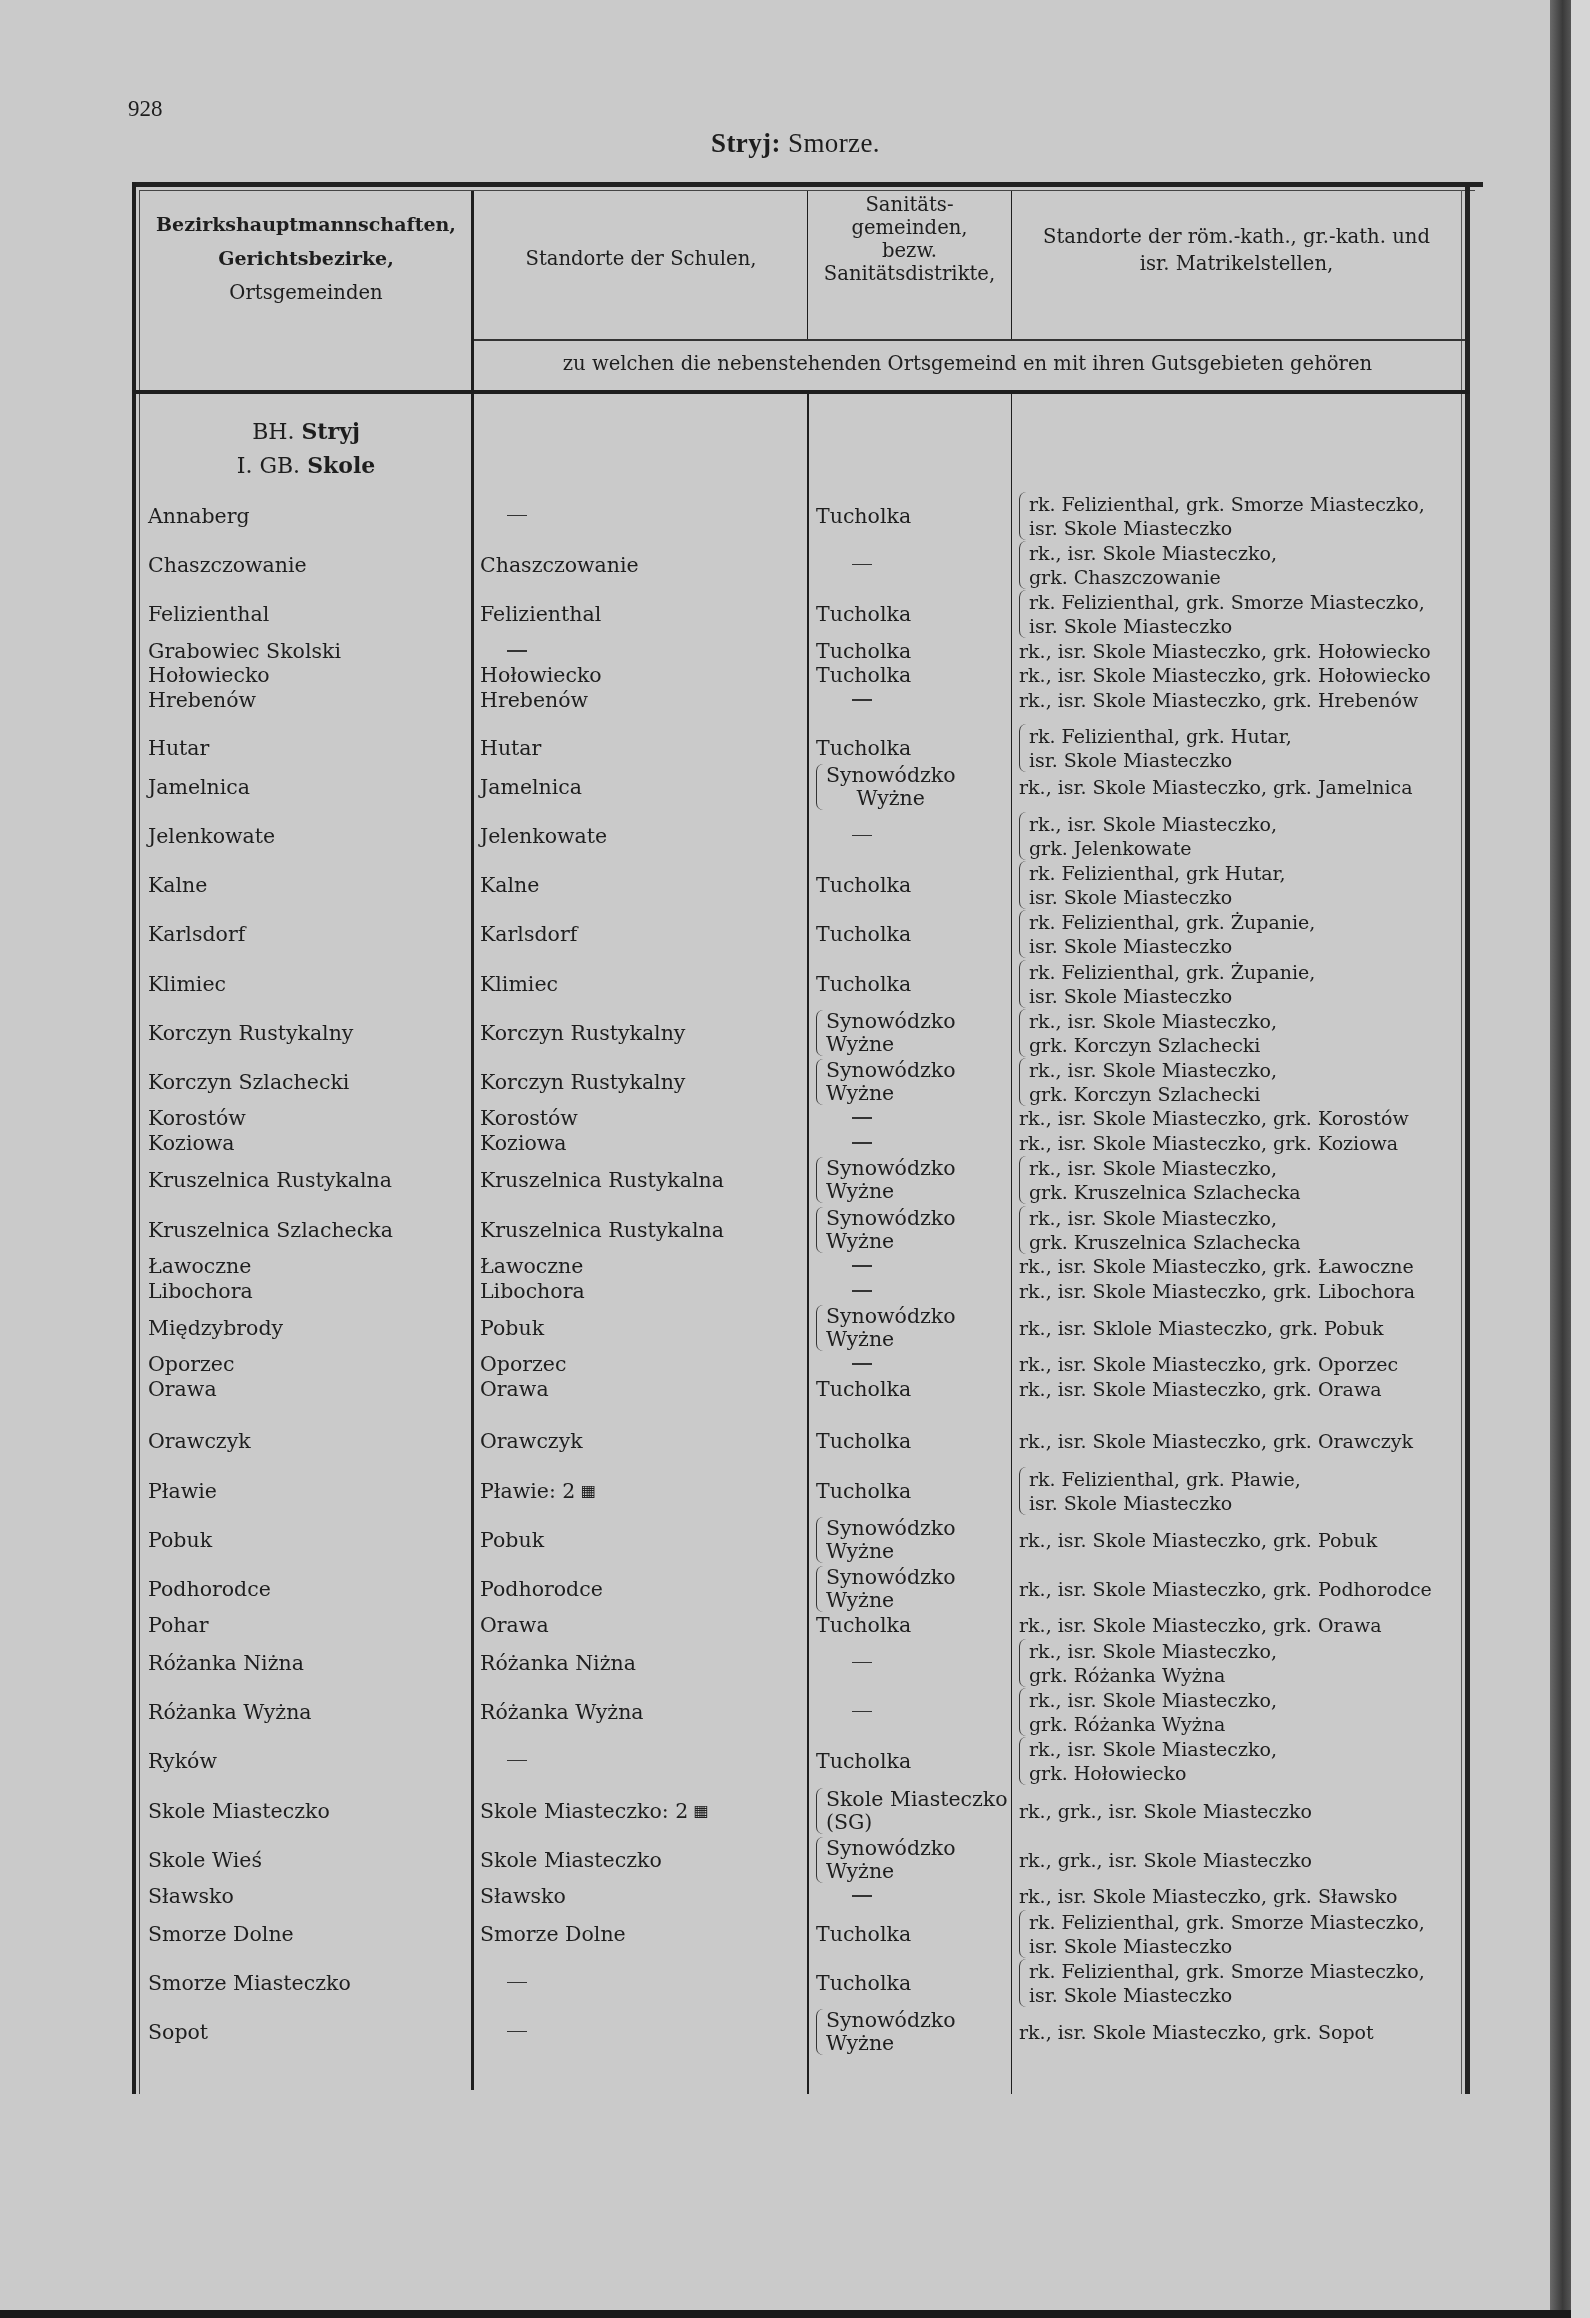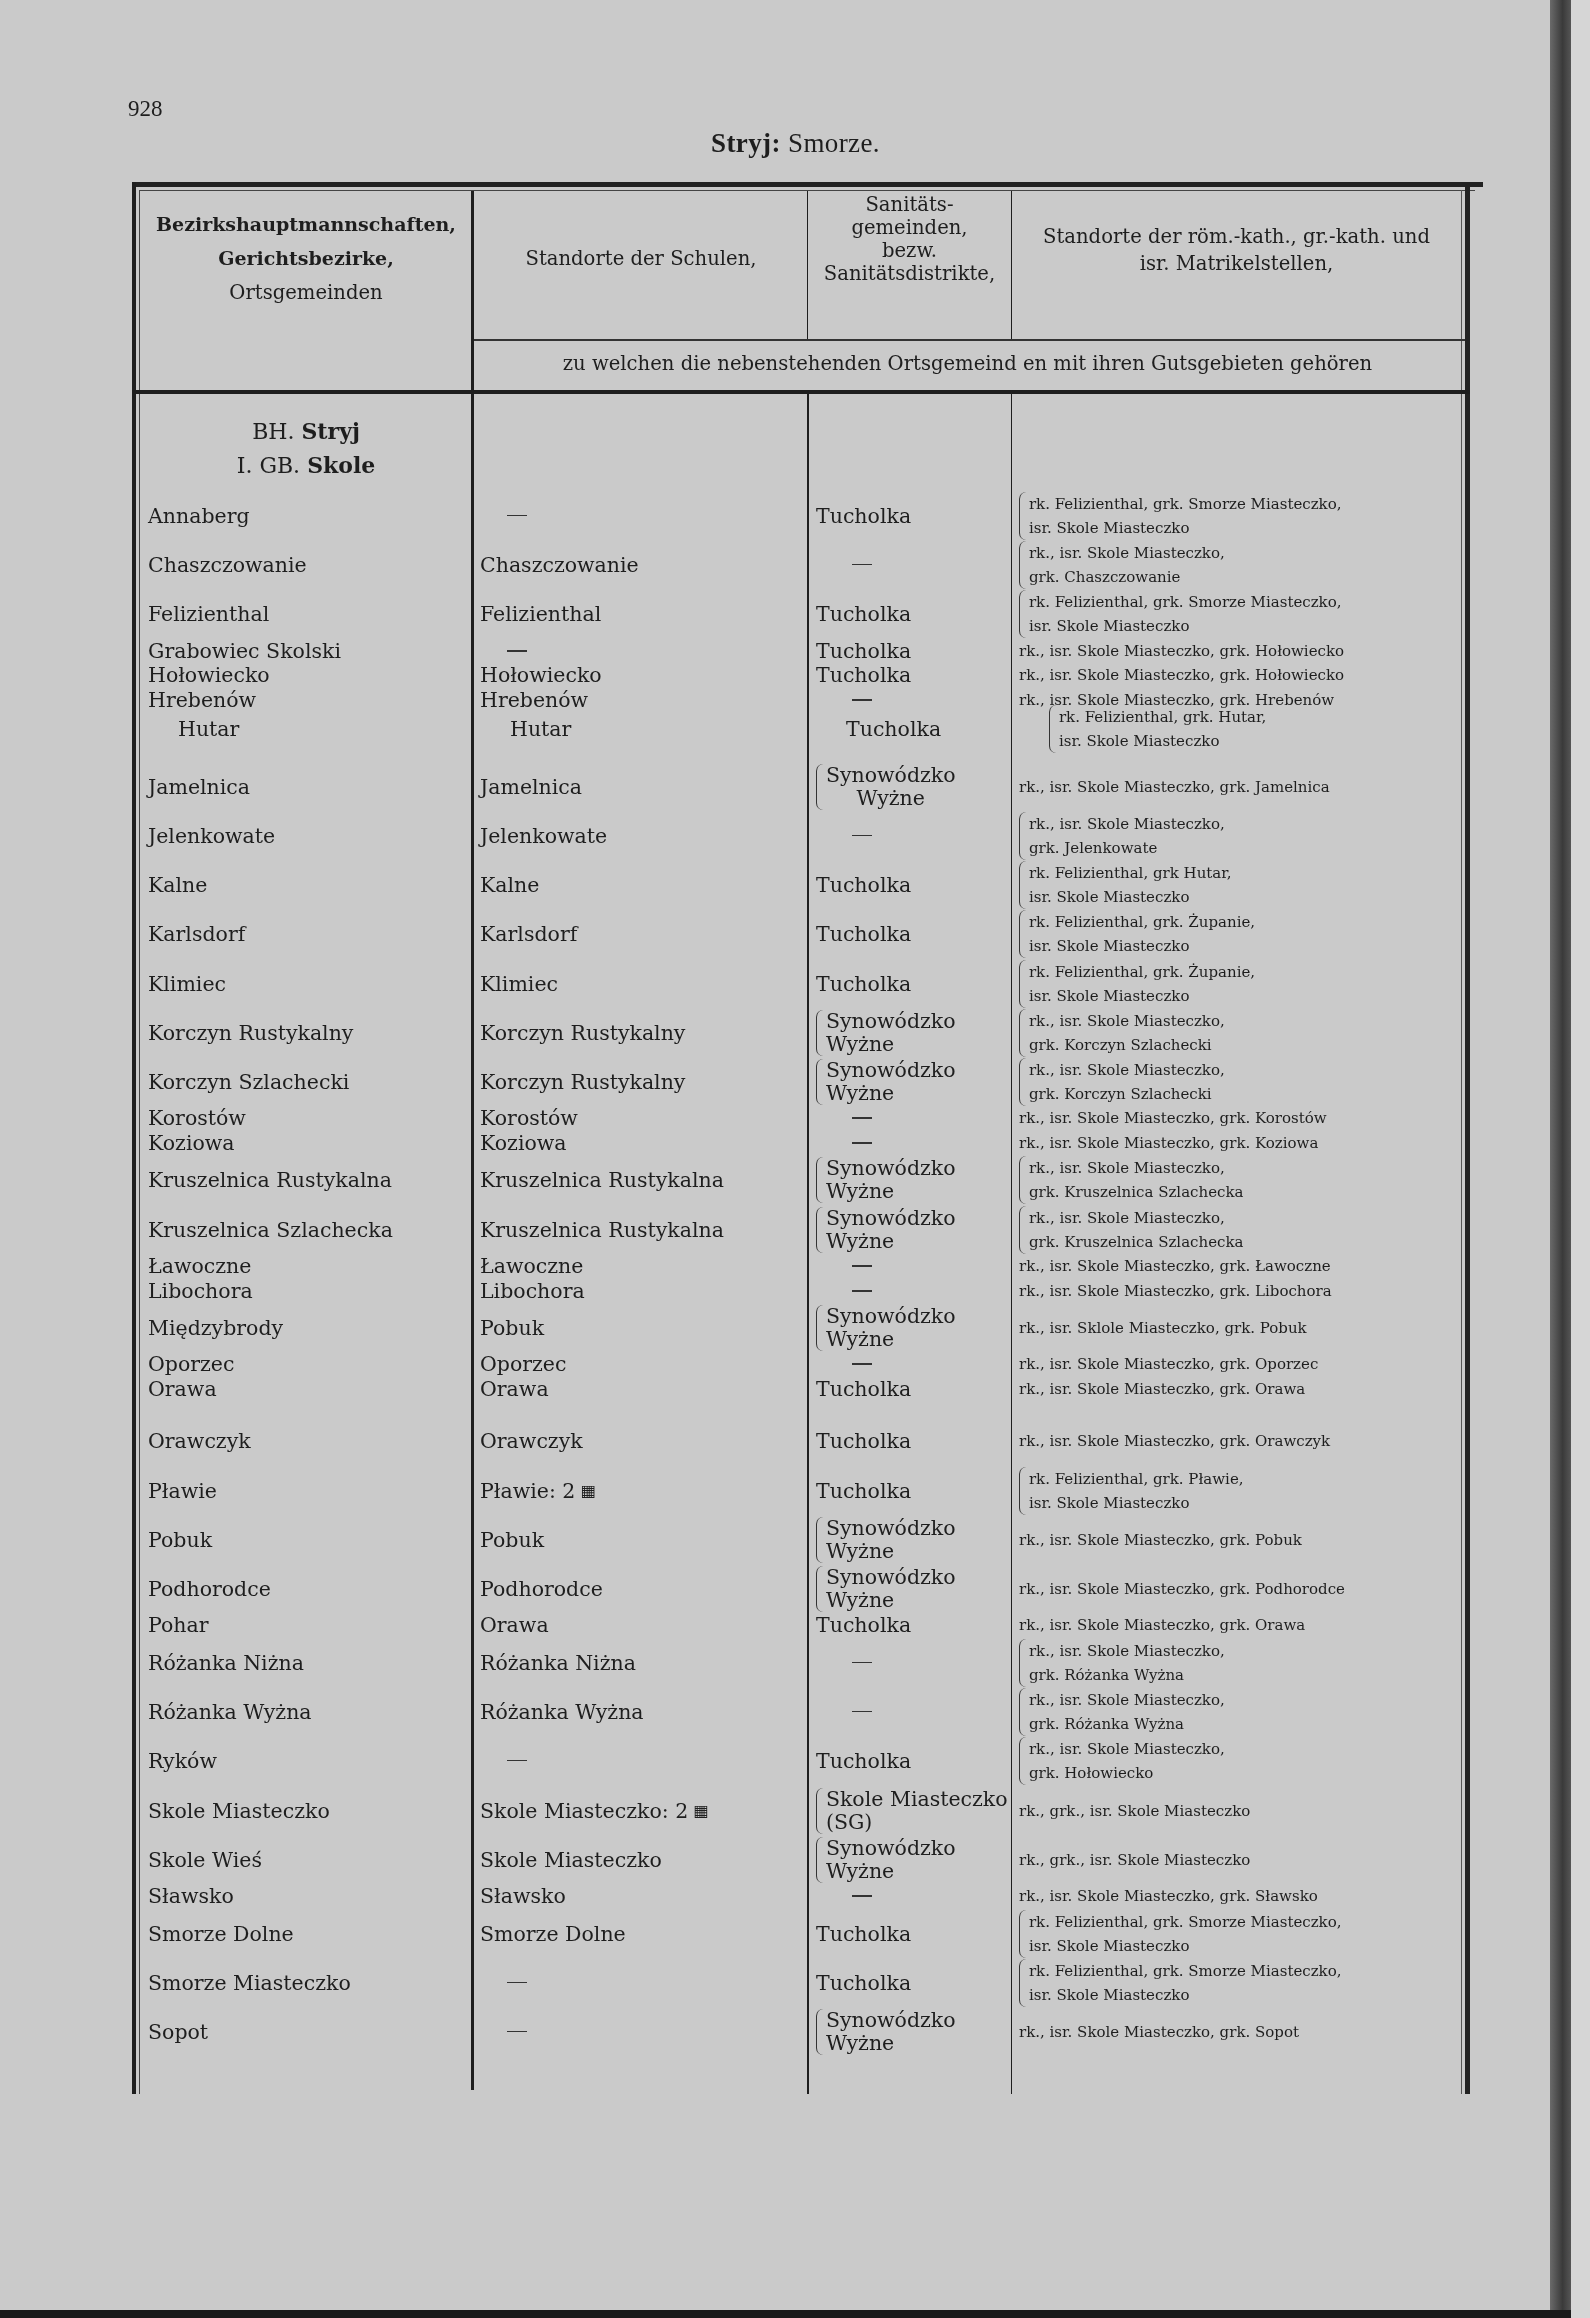--- a/index.html
+++ b/index.html
@@ -48,21 +48,21 @@
   .group-head { position: absolute; left: 9px; width: 330px; text-align: center; font-size: 22px; }
   .group-head b { font-weight: bold; }
   .row { position: absolute; left: 0; width: 1336px; }
   .cell { position: absolute; top: 0; height: 100%; display: flex; align-items: center; font-size: 20.5px; white-space: nowrap; }
   .c1 { left: 16px; width: 321px; }
   .c2 { left: 348px; width: 321px; }
   .c3 { left: 684px; width: 196px; }
   .dash-mark { display: inline-block; width: 19.6px; height: 1.8px; background: #333; }
   .c2 .dash-mark { margin-left: 27px; }
   .c3 .dash-mark { margin-left: 36px; }
-  .c4 { left: 887px; width: 446px; font-size: 15px; }
+  .c4 { left: 887px; width: 446px; font-size: 19px; }
   .brace-wrap { display: flex; align-items: center; }
   .brace { display: inline-block; width: 7.1px; align-self: stretch; border-left: 1.8px solid #333; border-radius: 7.1px 0 0 7.1px; margin-right: 1.8px; }
   .stack { display: flex; flex-direction: column; line-height: 24px; }
   .c3 .stack { line-height: 23px; }
   .school-icon { display: inline-block; font-size: 16px; margin-left: 5.4px; }
 </style>
 </head>
 <body>
 
 <div class="page-edge-right"></div>
@@ -204,21 +204,21 @@
       <div class="cell c2">
         <span>Hrebenów</span>
       </div>
       <div class="cell c3">
         <span class="dash-mark"></span>
       </div>
       <div class="cell c4">
         <span>rk., isr. Skole Miasteczko, grk. Hrebenów</span>
       </div>
     </div>
-    <div class="row" style="top: 288px; height: 49px; margin-left: 30px;">
+    <div class="row" style="top: 307px; height: 49px;">
       <div class="cell c1">
         <span>Hutar</span>
       </div>
       <div class="cell c2">
         <span>Hutar</span>
       </div>
       <div class="cell c3">
         <span>Tucholka</span>
       </div>
       <div class="cell c4">

